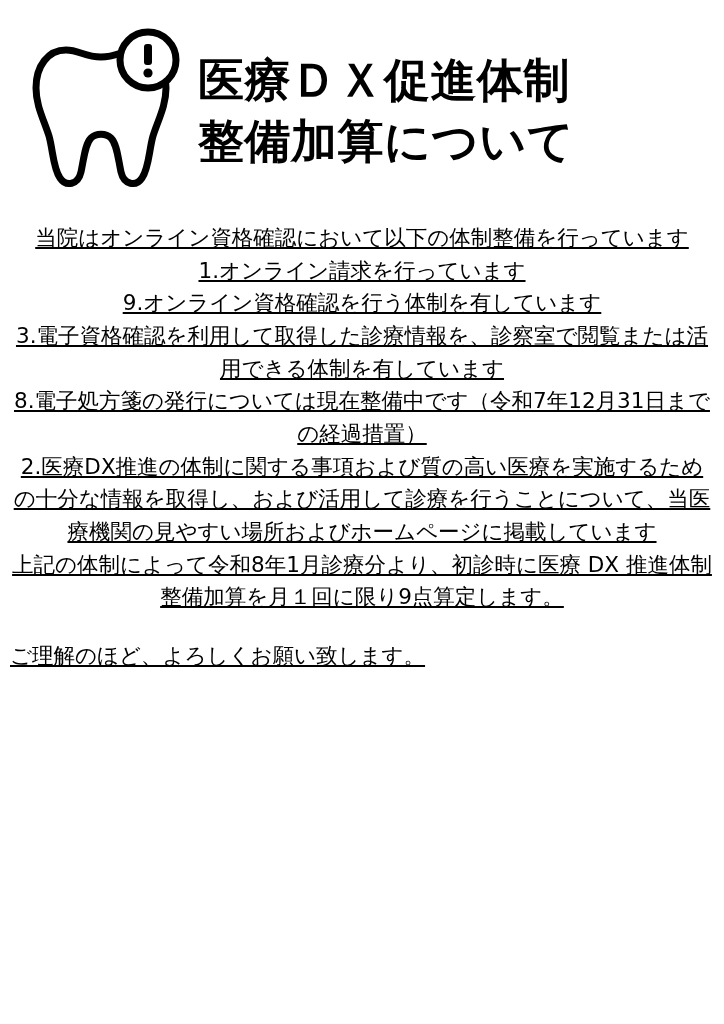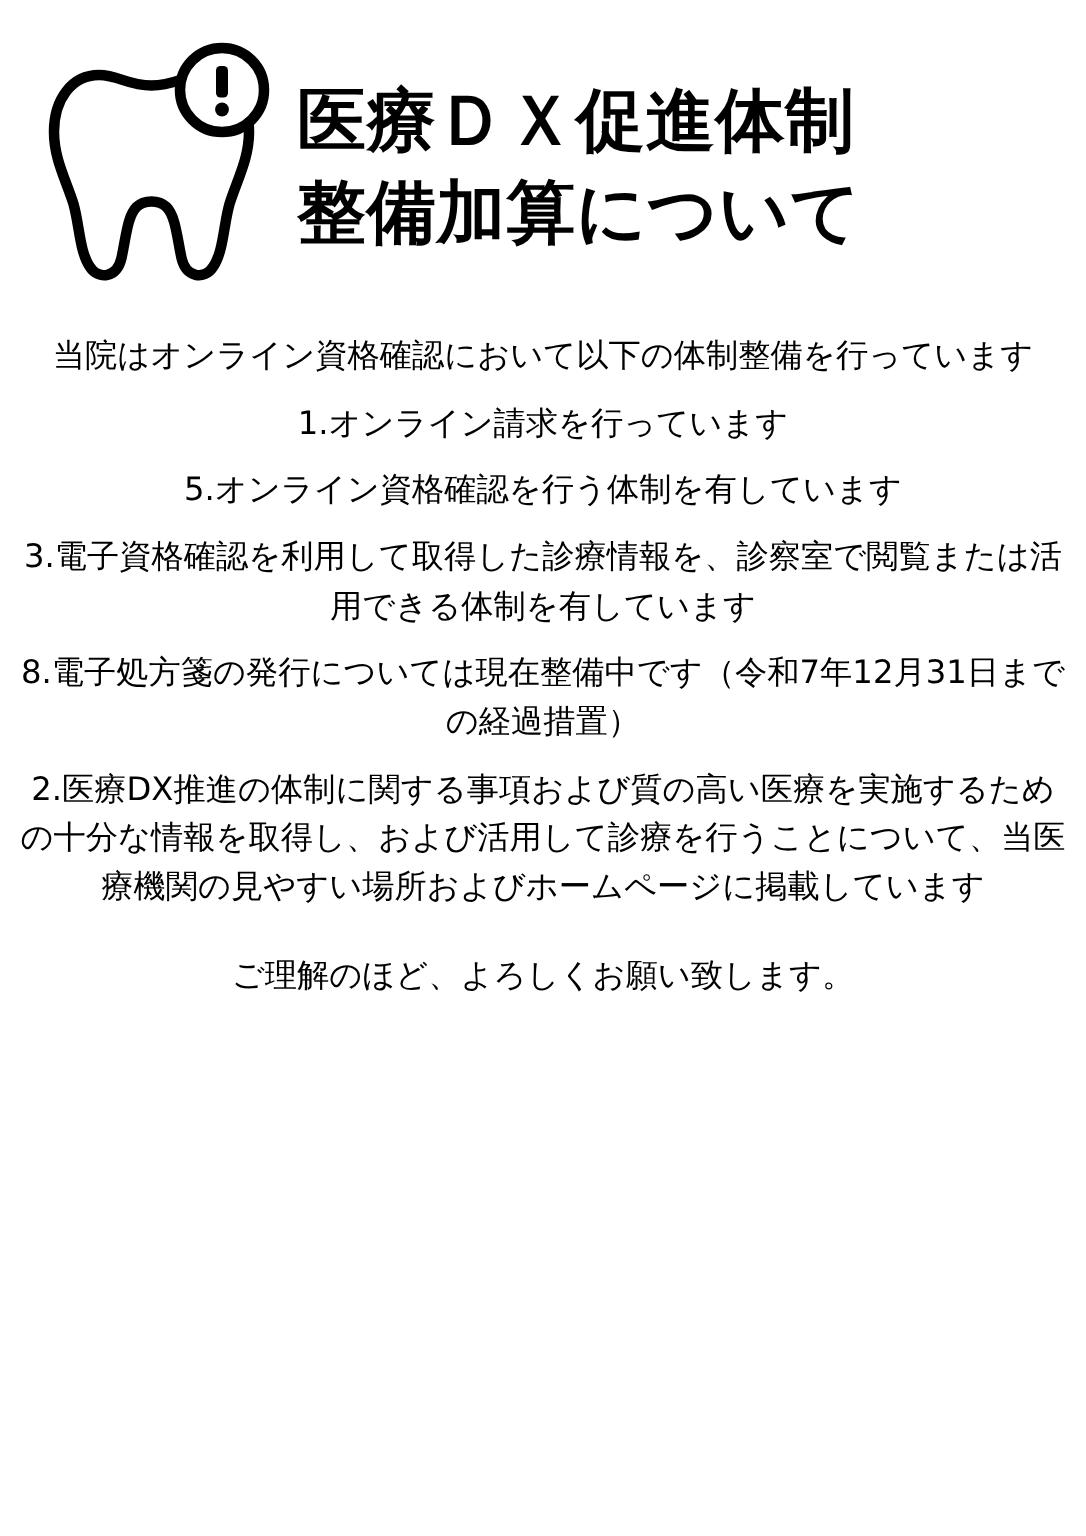--- a/index.html
+++ b/index.html
@@ -51,38 +51,38 @@
     letter-spacing: 0.5px;
     line-height: 1.32;
     white-space: nowrap;
     font-family: "DejaVu Sans", "Liberation Sans", sans-serif;
   }
 
   
   .body-text {
     padding: 22px 10px 0 10px;
     box-sizing: border-box;
+    text-decoration: underline;
   }
   .para {
     font-size: 21.5px;
     line-height: 1.52;
     text-align: center;
     margin: 0;
     font-family: "DejaVu Sans", "Liberation Sans", sans-serif;
   }
   .para + .para {
-    margin-top: 12px;
+    margin-top: 0px;
   }
   .spacer {
     height: 26px;
   }
   .closing {
     font-size: 21.5px;
     line-height: 1.52;
-    text-align: center;
     margin: 0;
     font-family: "DejaVu Sans", "Liberation Sans", sans-serif;
   }
 </style>
 </head>
 <body>
 
 <div class="page">
 
   <div class="header">
@@ -114,21 +114,22 @@
     <div class="title-block">
       <div class="title-line">医療ＤＸ促進体制</div>
       <div class="title-line">整備加算について</div>
     </div>
 
   </div>
 
   <div class="body-text">
     <p class="para">当院はオンライン資格確認において以下の体制整備を行っています</p>
     <p class="para">1.オンライン請求を行っています</p>
-    <p class="para">5.オンライン資格確認を行う体制を有しています</p>
+    <p class="para">9.オンライン資格確認を行う体制を有しています</p>
     <p class="para">3.電子資格確認を利用して取得した診療情報を、診察室で閲覧または活用できる体制を有しています</p>
     <p class="para">8.電子処方箋の発行については現在整備中です（令和7年12月31日までの経過措置）</p>
     <p class="para">2.医療DX推進の体制に関する事項および質の高い医療を実施するための十分な情報を取得し、および活用して診療を行うことについて、当医療機関の見やすい場所およびホームページに掲載しています</p>
+    <p class="para">上記の体制によって令和8年1月診療分より、初診時に医療 DX 推進体制整備加算を月１回に限り9点算定します。</p>
     <div class="spacer"></div>
     <p class="closing">ご理解のほど、よろしくお願い致します。</p>
   </div>
 
 </div>
 
 </body></html>

